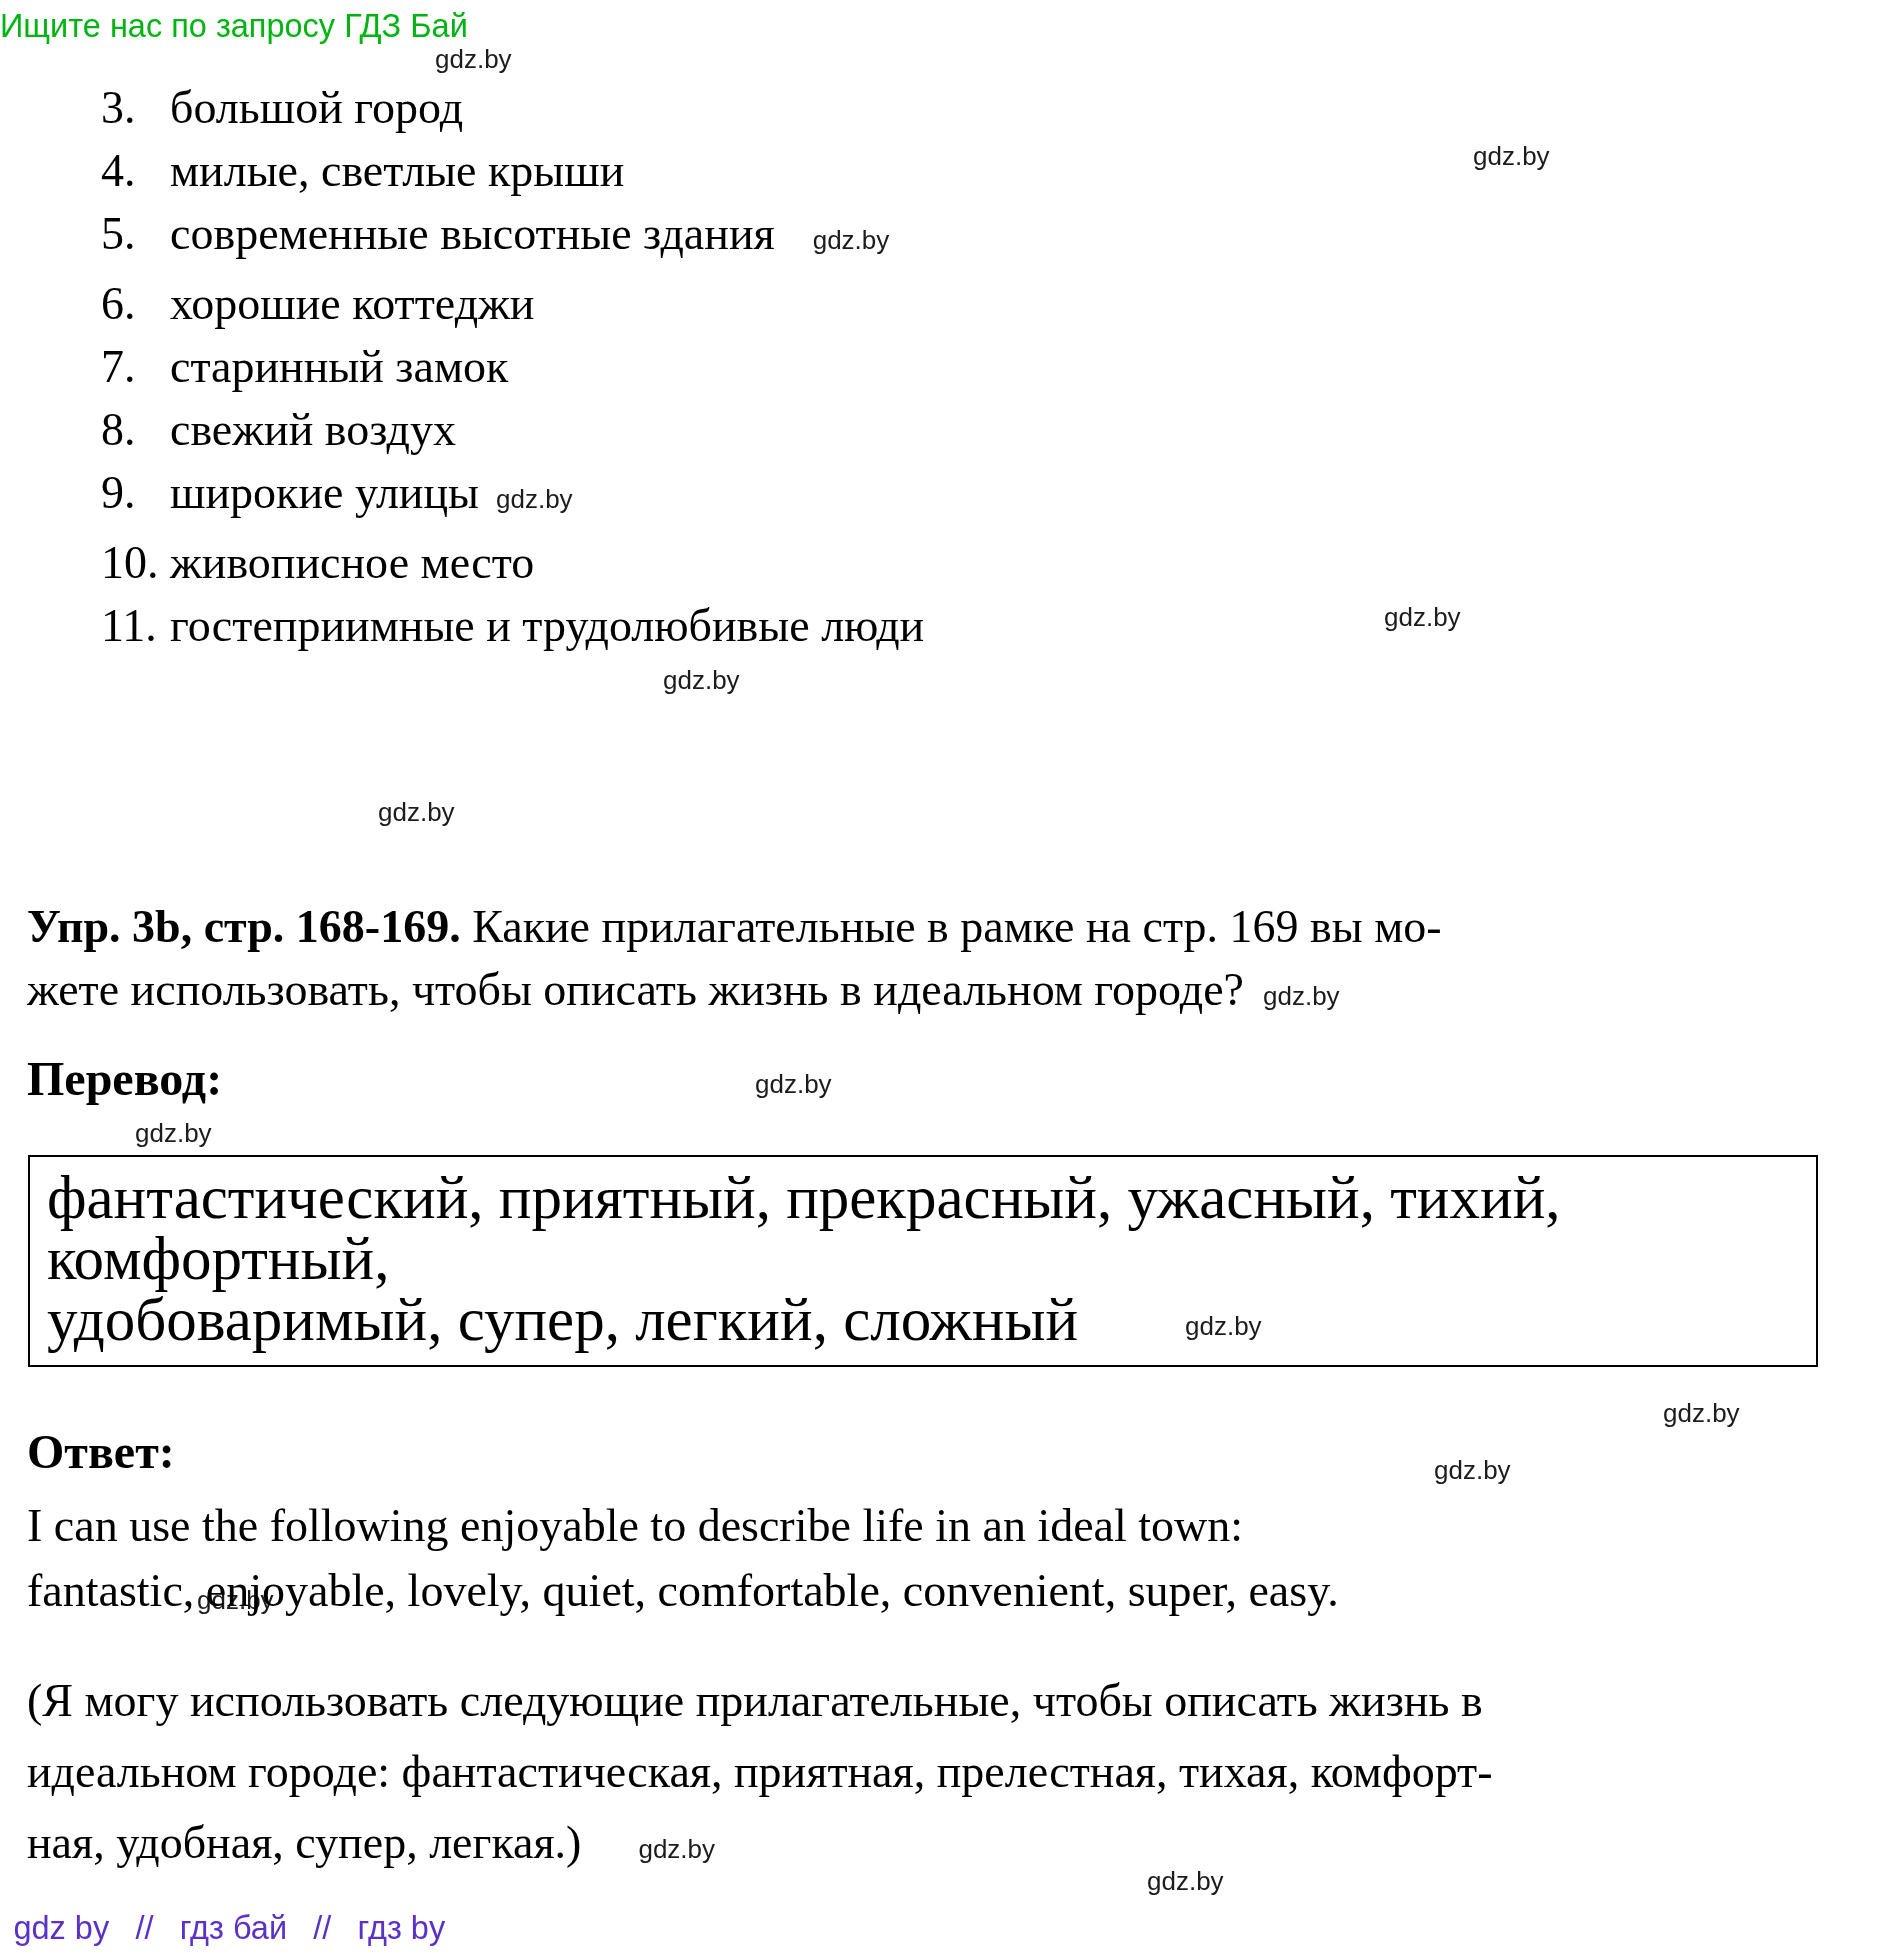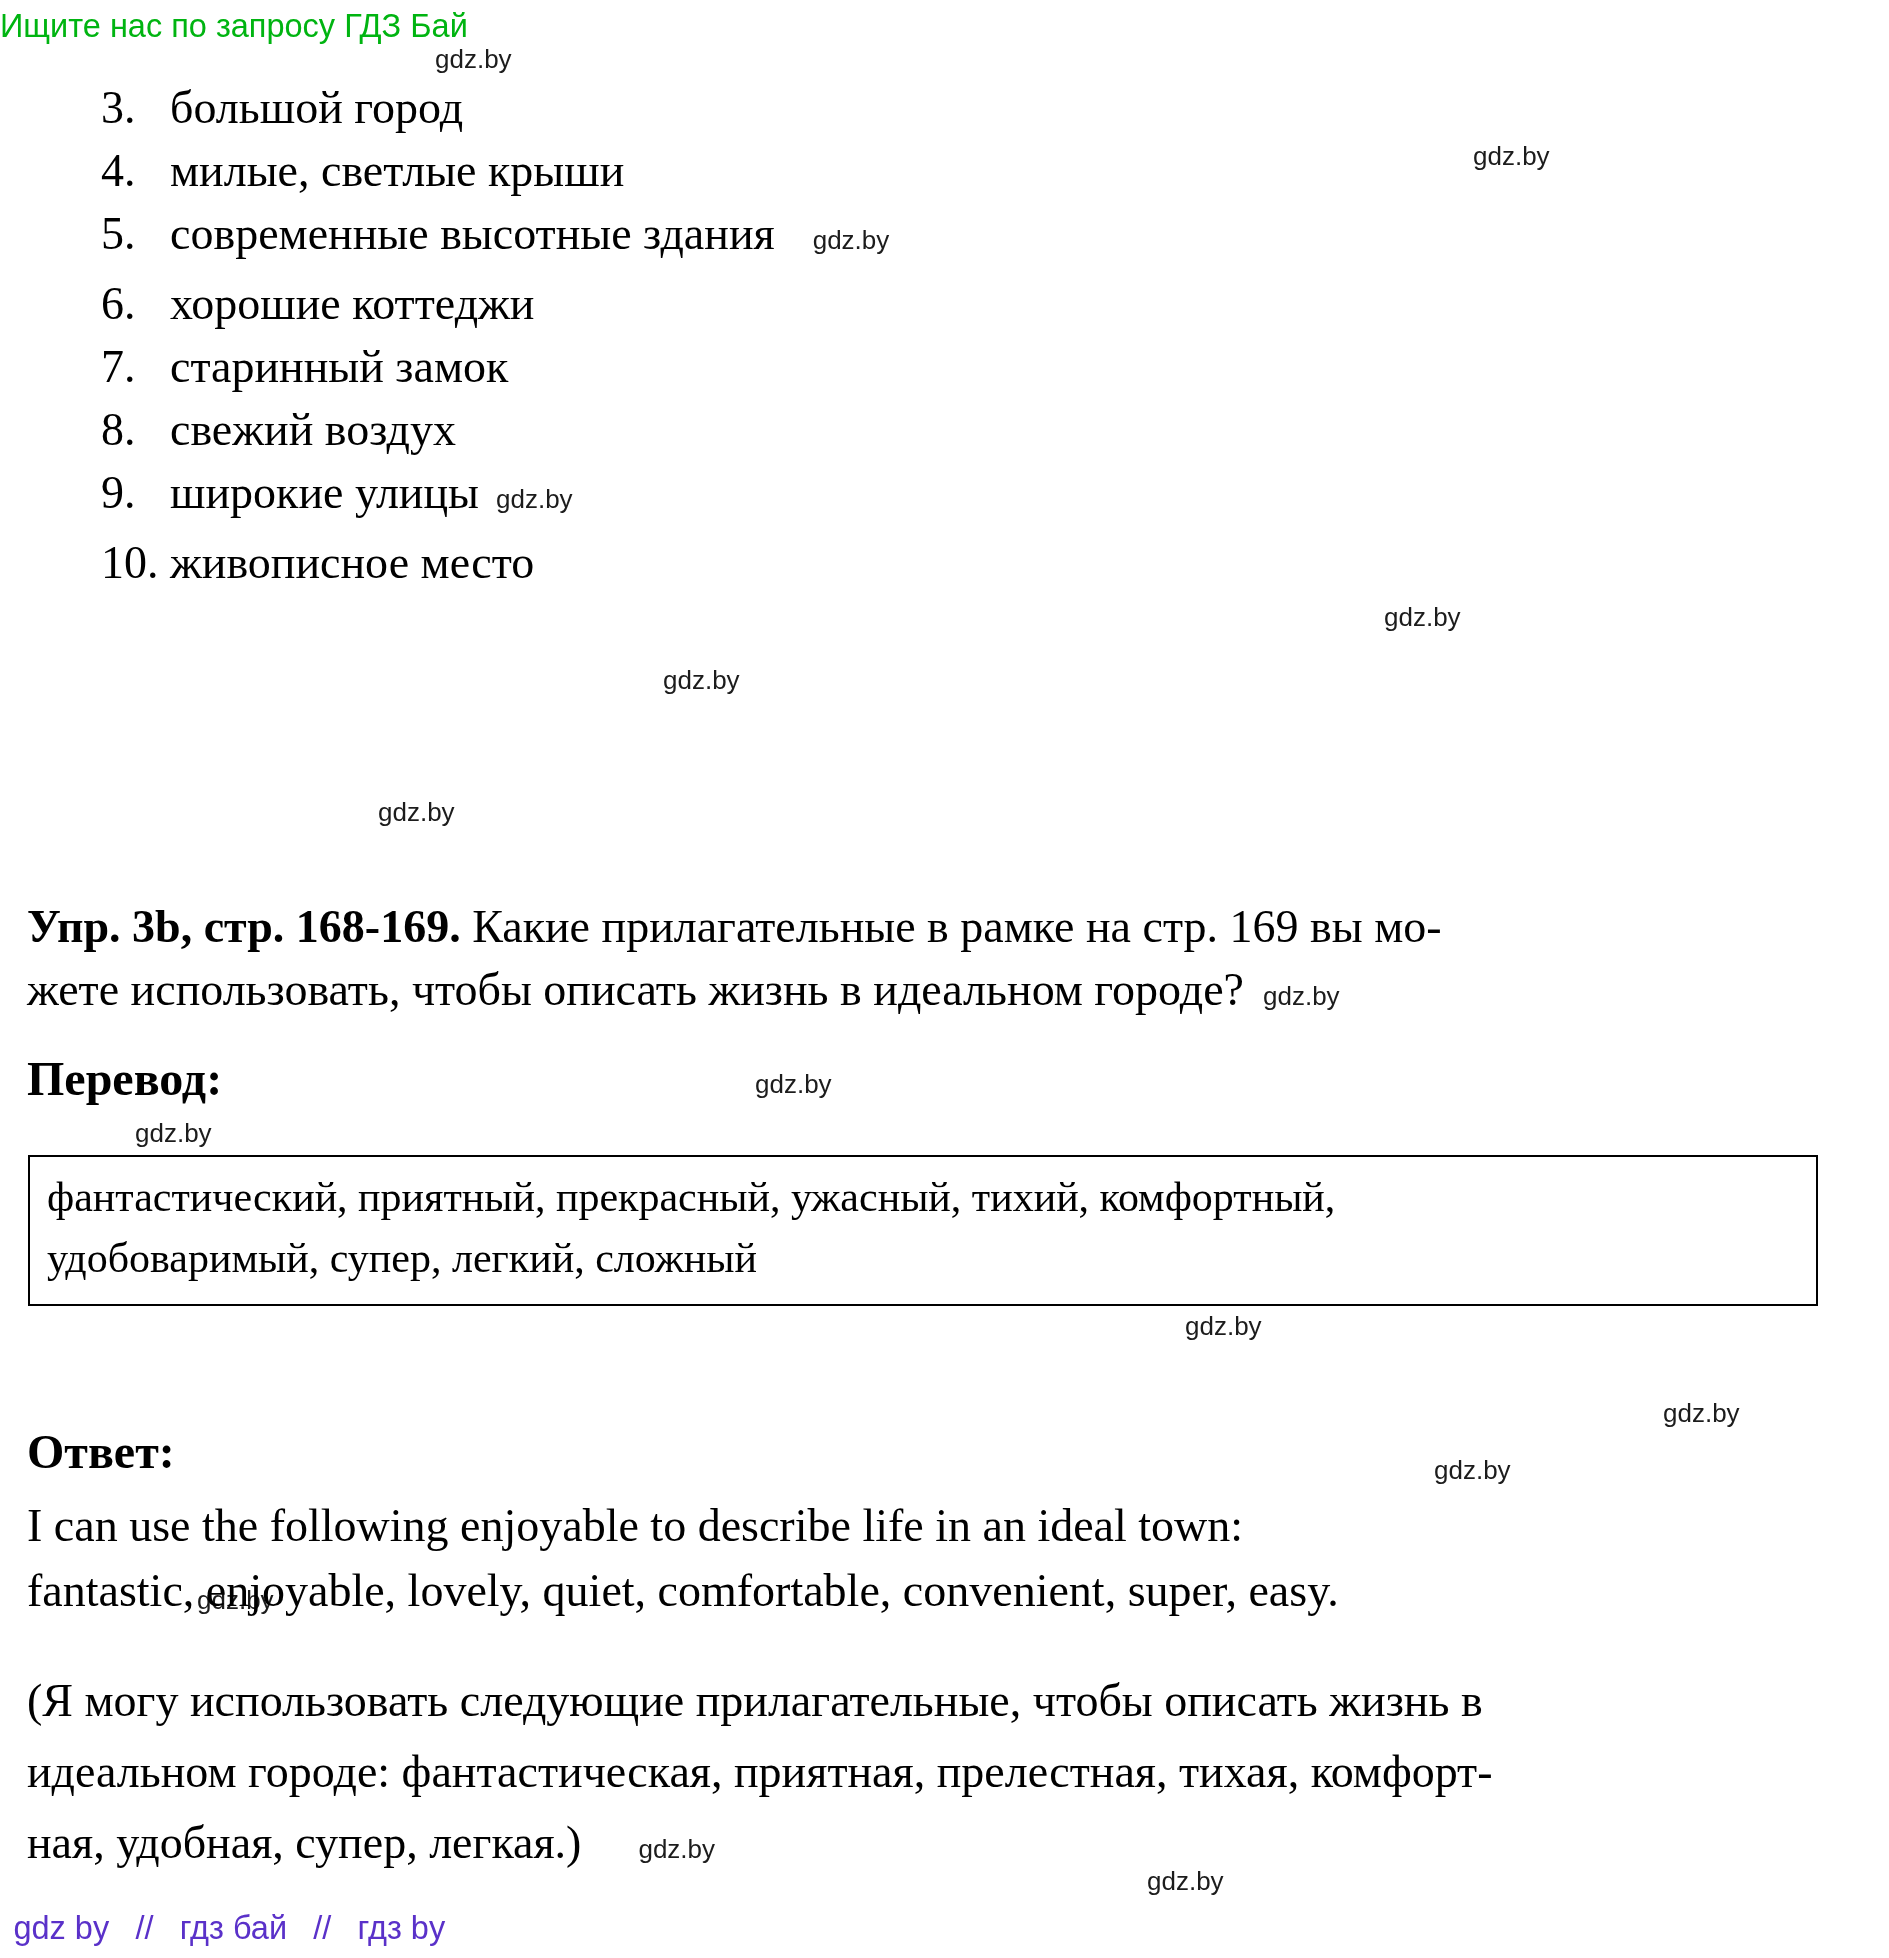--- a/index.html
+++ b/index.html
@@ -51,21 +51,21 @@
   .heading {
     position:absolute; left:27px;
     font-size:48px; font-weight:bold;
   }
   .h-perevod { top:1051px; }
   .h-otvet   { top:1424px; }
 
   .box {
     position:absolute; top:1155px; left:28px; width:1790px;
     border:2.9px solid #000000;
-    font-size:42px; line-height:61px;
+    font-size:61px; line-height:61px;
     padding:9.6px 9.6px 15.3px 17px;
   }
 
   .english { top:1493px; left:27px; width:1845px; line-height:65px; }
   .russian { top:1665px; left:27px; width:1845px; line-height:71px; }
 
   .footer {
     position:absolute; top:1910px; left:0; width:100%;
     text-align:left;
     font-family:"Liberation Sans", sans-serif;
@@ -94,20 +94,21 @@
 
 <div class="list">
   <div class="row"><span class="num">3.</span><span class="txt">большой город</span></div>
   <div class="row"><span class="num">4.</span><span class="txt">милые, светлые крыши</span></div>
   <div class="row"><span class="num">5.</span><span class="txt">современные высотные здания</span><span class="wm-inline wm-5">gdz.by</span></div>
   <div class="row"><span class="num">6.</span><span class="txt">хорошие коттеджи</span></div>
   <div class="row"><span class="num">7.</span><span class="txt">старинный замок</span></div>
   <div class="row"><span class="num">8.</span><span class="txt">свежий воздух</span></div>
   <div class="row"><span class="num">9.</span><span class="txt">широкие улицы</span><span class="wm-inline wm-9">gdz.by</span></div>
   <div class="row"><span class="num">10.</span><span class="txt">живописное место</span></div>
+  <div class="row"><span class="num">11.</span><span class="txt">гостеприимные и трудолюбивые люди</span></div>
 </div>
 
 <div class="para exercise">
   <span class="b">Упр. 3b, стр. 168-169.</span>
   <span>Какие прилагательные в рамке на стр. 169 вы мо-</span><br>
   <span>жете использовать, чтобы описать жизнь в идеальном городе?</span><span class="wm-inline wm-q">gdz.by</span>
 </div>
 
 <div class="heading h-perevod">Перевод:</div>
 

